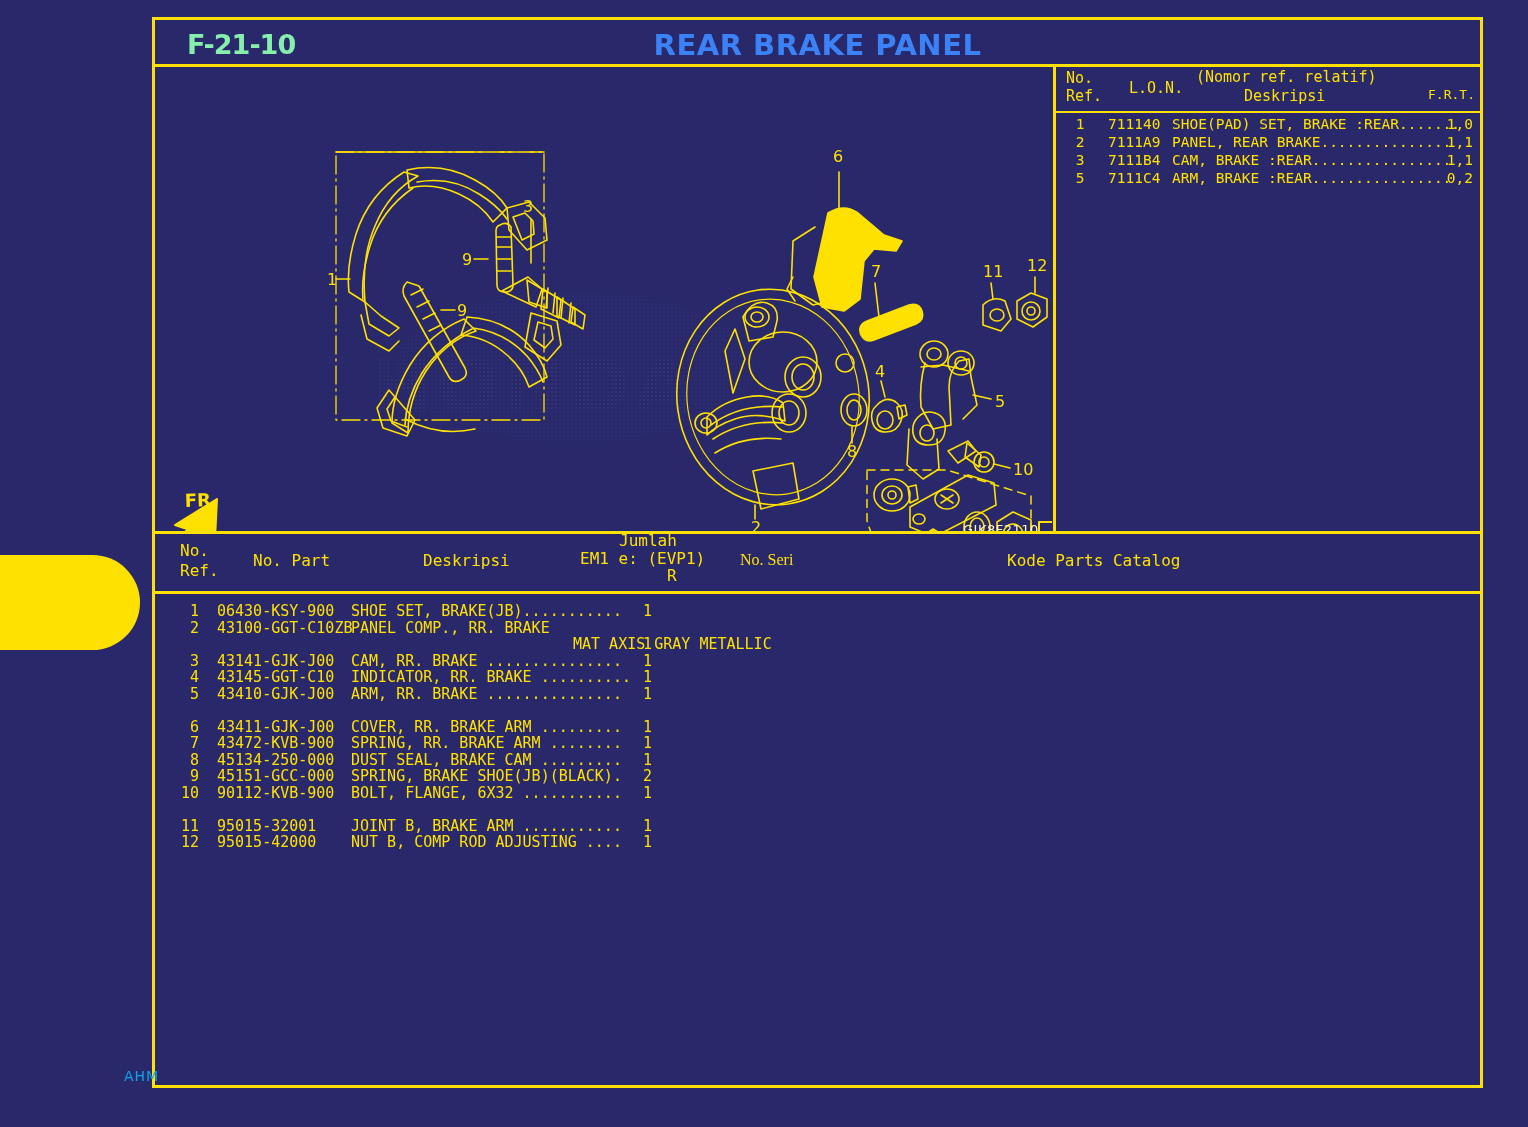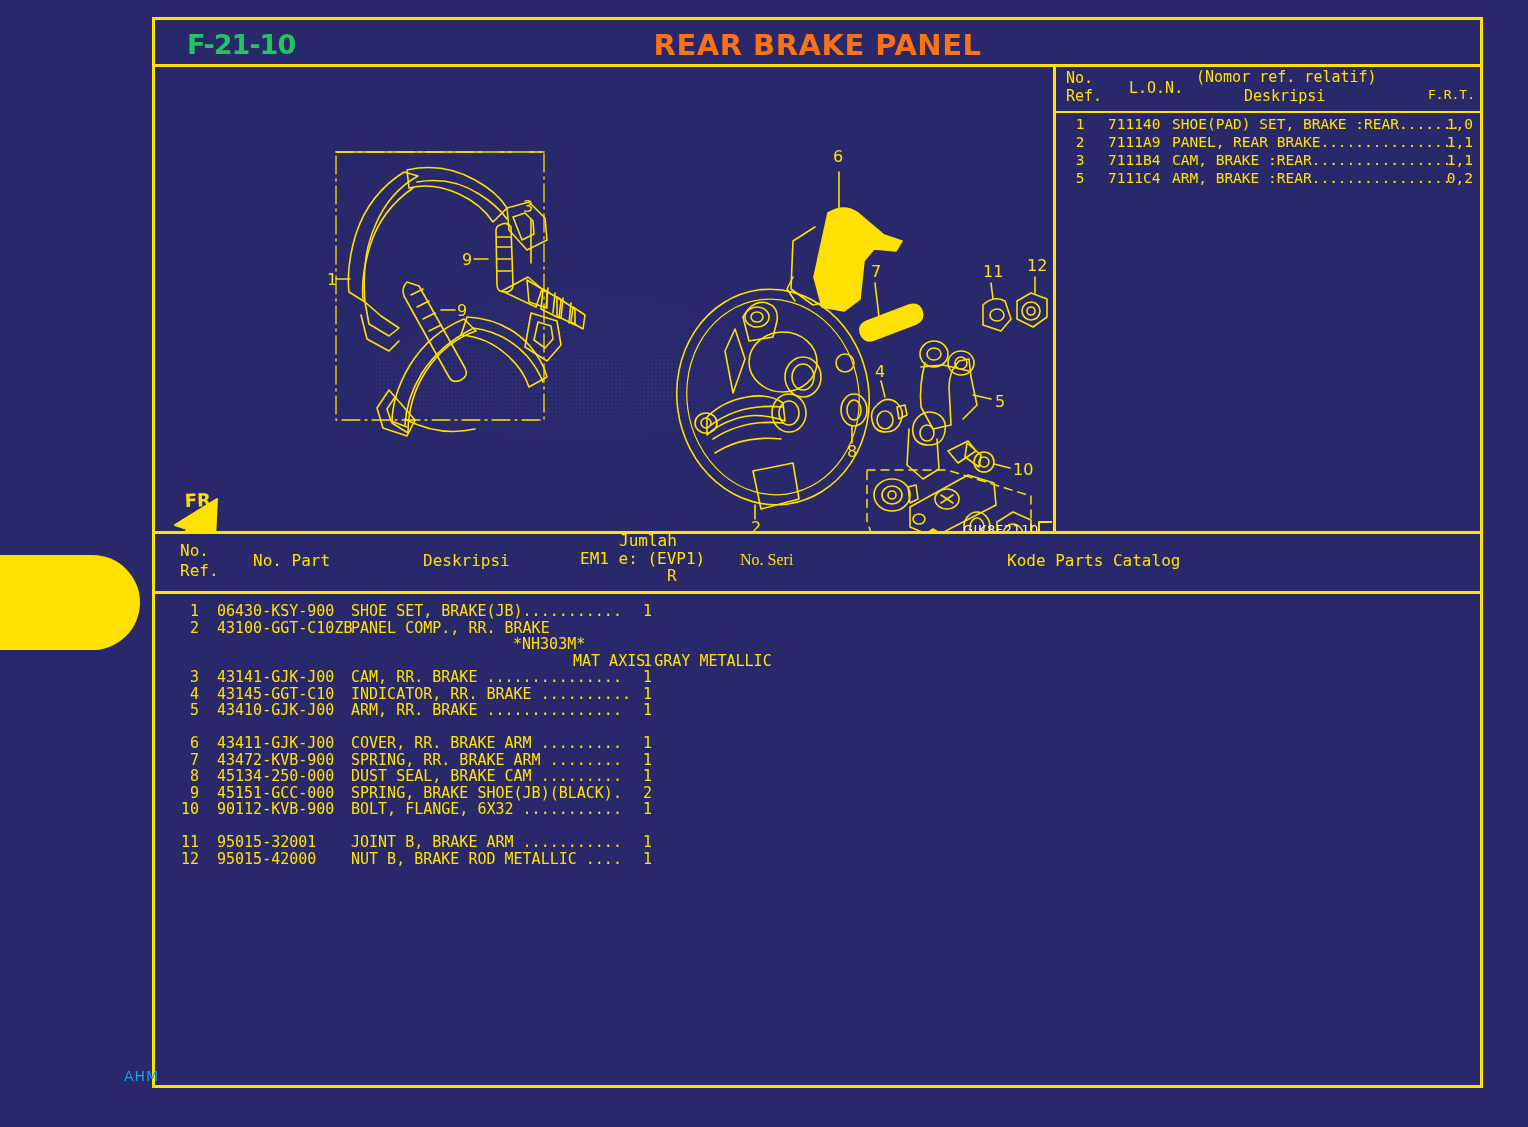--- a/index.html
+++ b/index.html
@@ -23,26 +23,26 @@
     border:3px solid #ffe100;box-sizing:border-box;
   }
 
   
   .titlebar{
     position:absolute;left:0;top:0;width:100%;height:47px;
     border-bottom:3px solid #ffe100;box-sizing:border-box;
   }
   .fig-code{
     position:absolute;left:32px;top:9px;
-    color:#22c55e;font-family:"DejaVu Sans",sans-serif;
+    color:#86efac;font-family:"DejaVu Sans",sans-serif;
     font-weight:bold;font-size:27px;letter-spacing:-1px;
   }
   .fig-title{
     position:absolute;left:0;top:8px;width:100%;text-align:center;
-    color:#f97316;font-family:"DejaVu Sans",sans-serif;
+    color:#3b82f6;font-family:"DejaVu Sans",sans-serif;
     font-weight:bold;font-size:29px;letter-spacing:0.5px;
   }
 
   
   .diagram{
     position:absolute;left:0;top:47px;width:897px;height:464px;
     overflow:hidden;
   }
   .diagram svg{position:absolute;left:0;top:0;}
 
@@ -340,32 +340,31 @@
       <div class="lh-em1">EM1 e: (EVP1)</div>
       <div class="lh-r">R</div>
       <div class="lh-seri">No. Seri</div>
       <div class="lh-kode">Kode Parts Catalog</div>
     </div>
     <div class="list-head-rule"></div>
 
     <div class="list-body" id="list-body">
         <div class="prow"><span class="p-no">1</span><span class="p-part">06430-KSY-900</span><span class="p-desc">SHOE SET, BRAKE(JB)...........</span><span class="p-qty">1</span></div>
         <div class="prow"><span class="p-no">2</span><span class="p-part">43100-GGT-C10ZB</span><span class="p-desc">PANEL COMP., RR. BRAKE</span><span class="p-qty"></span></div>
-        <div class="prow indent"><span class="p-no"></span><span class="p-part"></span><span class="p-desc">*NH303M*</span><span class="p-qty"></span></div>
         <div class="prow indent2"><span class="p-no"></span><span class="p-part"></span><span class="p-desc">MAT AXIS GRAY METALLIC</span><span class="p-qty">1</span></div>
         <div class="prow"><span class="p-no">3</span><span class="p-part">43141-GJK-J00</span><span class="p-desc">CAM, RR. BRAKE ...............</span><span class="p-qty">1</span></div>
         <div class="prow"><span class="p-no">4</span><span class="p-part">43145-GGT-C10</span><span class="p-desc">INDICATOR, RR. BRAKE ..........</span><span class="p-qty">1</span></div>
         <div class="prow"><span class="p-no">5</span><span class="p-part">43410-GJK-J00</span><span class="p-desc">ARM, RR. BRAKE ...............</span><span class="p-qty">1</span></div>
         <div class="spacer"></div>
         <div class="prow"><span class="p-no">6</span><span class="p-part">43411-GJK-J00</span><span class="p-desc">COVER, RR. BRAKE ARM .........</span><span class="p-qty">1</span></div>
         <div class="prow"><span class="p-no">7</span><span class="p-part">43472-KVB-900</span><span class="p-desc">SPRING, RR. BRAKE ARM ........</span><span class="p-qty">1</span></div>
         <div class="prow"><span class="p-no">8</span><span class="p-part">45134-250-000</span><span class="p-desc">DUST SEAL, BRAKE CAM .........</span><span class="p-qty">1</span></div>
         <div class="prow"><span class="p-no">9</span><span class="p-part">45151-GCC-000</span><span class="p-desc">SPRING, BRAKE SHOE(JB)(BLACK).</span><span class="p-qty">2</span></div>
         <div class="prow"><span class="p-no">10</span><span class="p-part">90112-KVB-900</span><span class="p-desc">BOLT, FLANGE, 6X32 ...........</span><span class="p-qty">1</span></div>
         <div class="spacer"></div>
         <div class="prow"><span class="p-no">11</span><span class="p-part">95015-32001</span><span class="p-desc">JOINT B, BRAKE ARM ...........</span><span class="p-qty">1</span></div>
-        <div class="prow"><span class="p-no">12</span><span class="p-part">95015-42000</span><span class="p-desc">NUT B, BRAKE ROD METALLIC ....</span><span class="p-qty">1</span></div>
+        <div class="prow"><span class="p-no">12</span><span class="p-part">95015-42000</span><span class="p-desc">NUT B, COMP ROD ADJUSTING ....</span><span class="p-qty">1</span></div>
       </div>
 
   </div>
 
   <div class="wm-bl">AHM</div>
 </div>
 
 </body></html>

